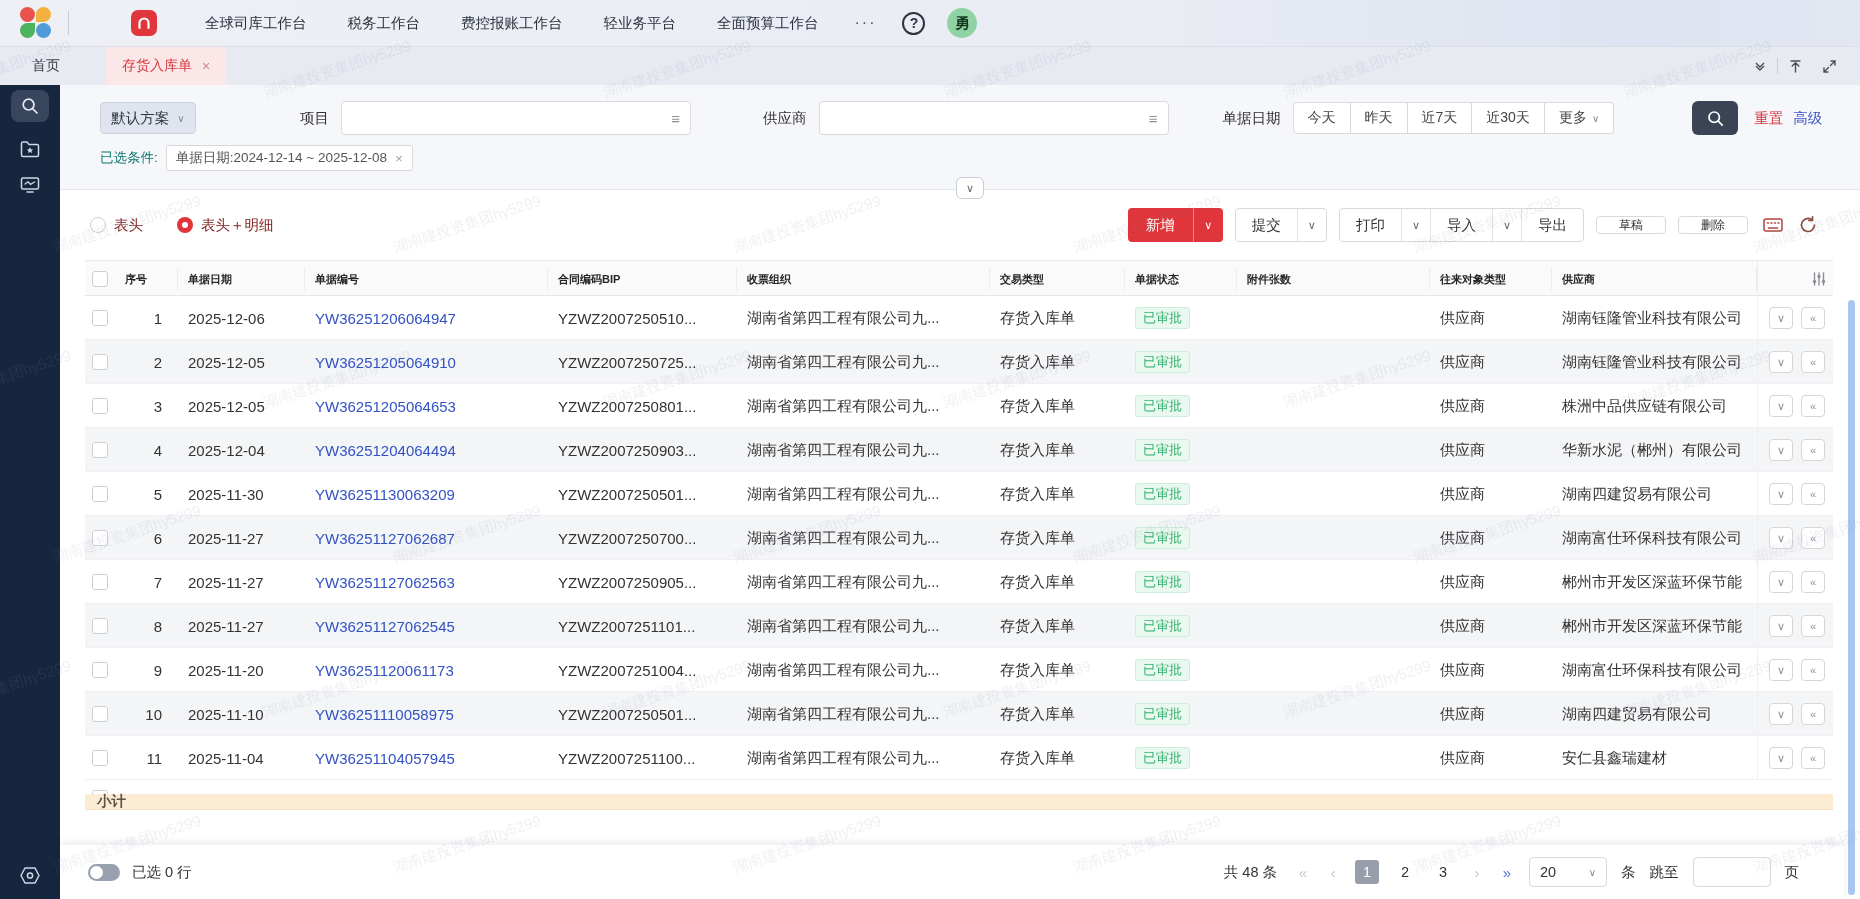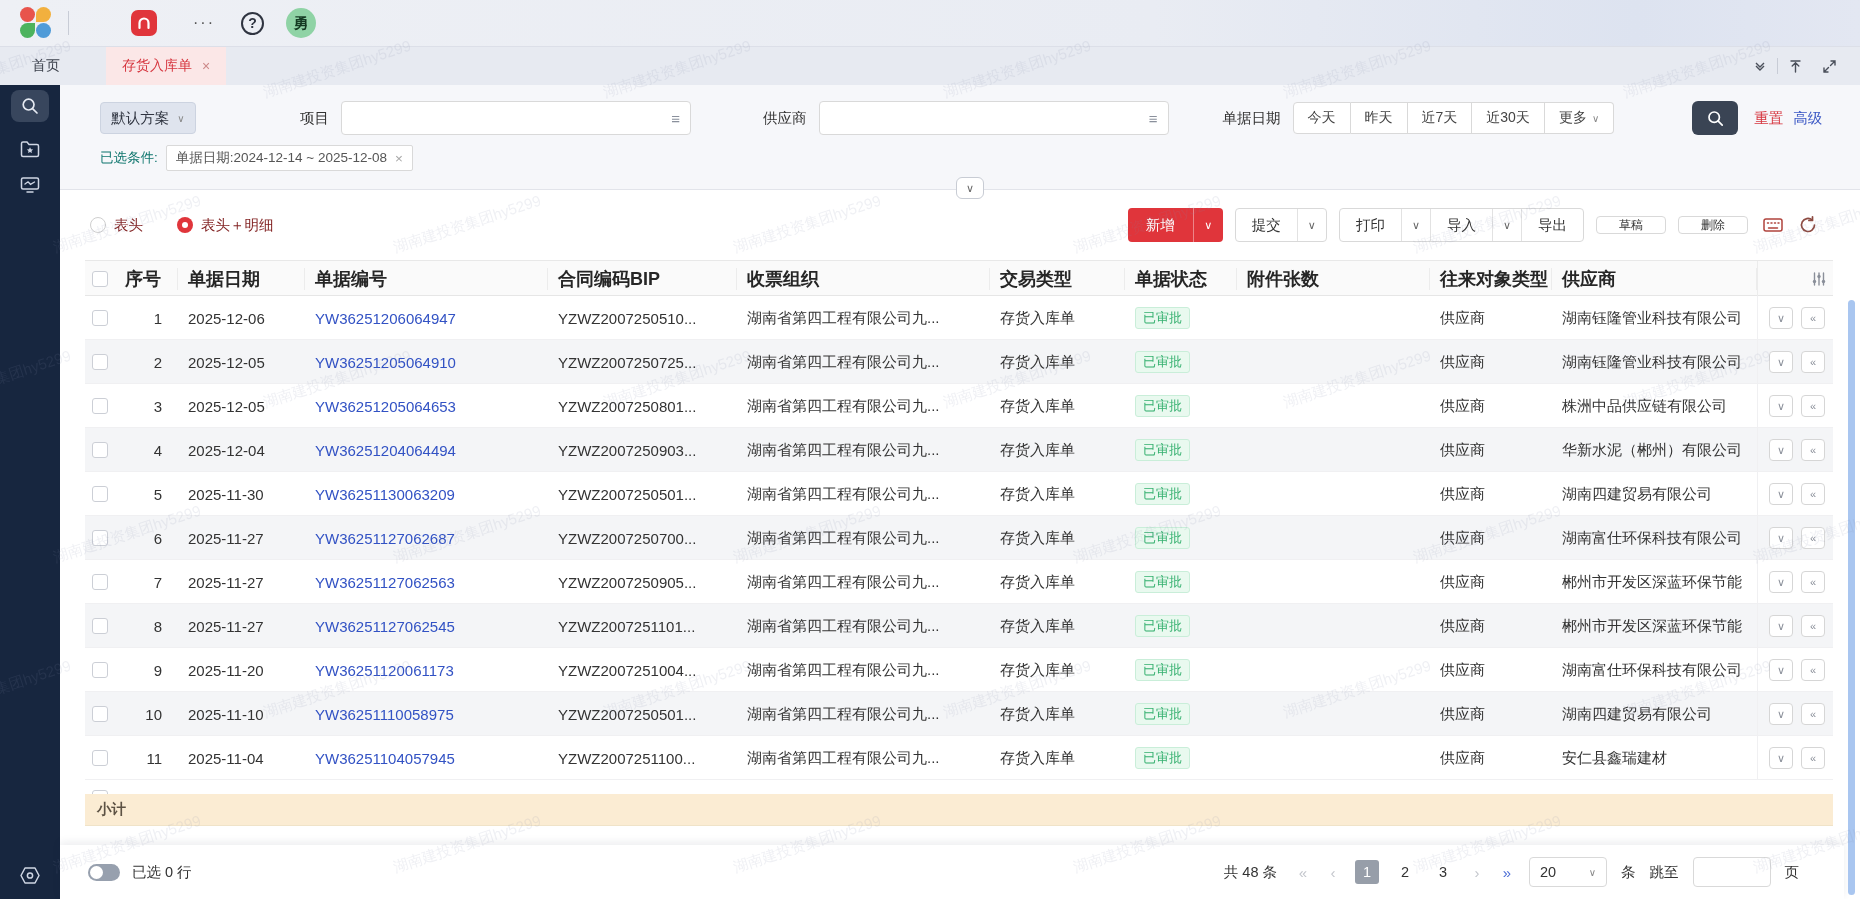--- a/index.html
+++ b/index.html
@@ -98,38 +98,38 @@
   .btn-group .seg.caret { padding:0 10px; font-size:11px; color:#666; }
   .btn-group .gsep { width:1px; background:#e2e2e2; }
   .btn-plain { height:18px; border:1px solid #d9d9d9; border-radius:4px; background:#fff; padding:0 22px;
     display:flex; align-items:center; color:#333; cursor:pointer; font-size:12px; }
   .tool-ico { display:flex; align-items:center; cursor:pointer; margin-left:2px; }
 
   
   .table { margin-left:25px; width:1748px; --tcols:30px 63px 127px 243px 189px 253px 135px 112px 193px 122px 205px 76px; }
   .thead, .trow { display:grid; grid-template-columns:var(--tcols); align-items:center; }
   .thead { height:36px; background:#fafafa; border-top:1px solid #e8e8e8; border-bottom:1px solid #e6e6e6; }
-  .th { font-weight:bold; color:#262626; font-size:18px; padding:0 10px; border-right:1px solid #ececec; height:22px; display:flex; align-items:center; white-space:nowrap; overflow:hidden; }
+  .th { font-weight:bold; color:#262626; font-size:11px; padding:0 10px; border-right:1px solid #ececec; height:22px; display:flex; align-items:center; white-space:nowrap; overflow:hidden; }
   .th.c-check, .th.c-actions { border-right:none; }
   .th.c-actions { justify-content:flex-end; border-left:1px solid #ececec; height:36px; padding-right:6px; }
   .trow { height:44px; border-bottom:1px solid #f0f0f2; background:#fff; }
   .trow:nth-child(even) { background:#f4f5f7; }
   .td { padding:0 10px; font-size:15px; color:#333; white-space:nowrap; overflow:hidden; }
   .c-check { display:flex; justify-content:center; padding:0; }
   .checkbox { width:16px; height:16px; border:1px solid #cccfd6; border-radius:3px; background:#fff; display:inline-block; cursor:pointer; }
   .c-no { text-align:right; padding-right:16px; }
   .doclink { color:#3252c4; cursor:pointer; text-decoration:none; }
   .badge { display:inline-block; background:#e9f9ef; border:1px solid #c9eed9; color:#35b06f; font-size:13px;
     border-radius:3px; padding:2px 7px; line-height:16px; }
   .c-actions { display:flex; gap:8px; justify-content:flex-end; padding-right:8px; border-left:1px solid #f0f0f2; height:44px; align-items:center; }
   .mini { width:24px; height:22px; background:#fff; border:1px solid #d6d6d6; border-radius:4px; color:#8a8f99;
     font-size:11px; display:flex; align-items:center; justify-content:center; cursor:pointer; }
   .partial-row { height:14px; overflow:hidden; background:#fff; }
   .partial-row .checkbox { margin:10px 0 0 7px; }
-  .subtotal-row { height:32px; background:#fbecd3; display:flex; align-items:center; padding-left:12px;
+  .subtotal-row { height:16px; background:#fbecd3; display:flex; align-items:center; padding-left:12px;
     color:#5d5244; font-size:14.5px; font-weight:bold; border-bottom:1px solid #f0e3c8; }
 
   
   .footer { position:absolute; left:0; right:16px; bottom:0; height:54px; background:#fff;
     box-shadow:0 -3px 8px rgba(31,43,66,.08); display:flex; align-items:center; padding:0 45px 0 28px; z-index:6; }
   .toggle { width:32px; height:17px; border-radius:9px; background:#97a0ae; position:relative; cursor:pointer; }
   .toggle::after { content:""; position:absolute; left:2px; top:2px; width:13px; height:13px; border-radius:50%; background:#fff; }
   .sel-count { margin-left:12px; color:#333; font-size:14.5px; }
   .pager { margin-left:auto; display:flex; align-items:center; gap:14px; }
   .pg-total { color:#333; font-size:14.5px; margin-right:4px; }
@@ -161,20 +161,27 @@
         <i class="d2"></i>
         <i class="d3"></i>
         <i class="d4"></i>
       </div>
     <div class="tb-divider"></div>
     <div class="home-app">
       <svg width="14" height="14" viewBox="0 0 14 14">
           <path d="M2.5 12 v-5 a4.5 4.5 0 0 1 9 0 v5" fill="none" stroke="#fff" stroke-width="2.2" stroke-linecap="round"></path>
         </svg>
     </div>
+    <nav class="nav">
+      <span class="nav-item">全球司库工作台</span>
+      <span class="nav-item">税务工作台</span>
+      <span class="nav-item">费控报账工作台</span>
+      <span class="nav-item">轻业务平台</span>
+      <span class="nav-item">全面预算工作台</span>
+    </nav>
     <span class="nav-more">···</span>
     <div class="help-circle">?</div>
     <div class="avatar">勇</div>
   </header>
 
   <div class="tabbar">
     <div class="tab-home">首页</div>
     <div class="tab-active">
       <span>存货入库单</span>
       <span class="tab-close">×</span>

